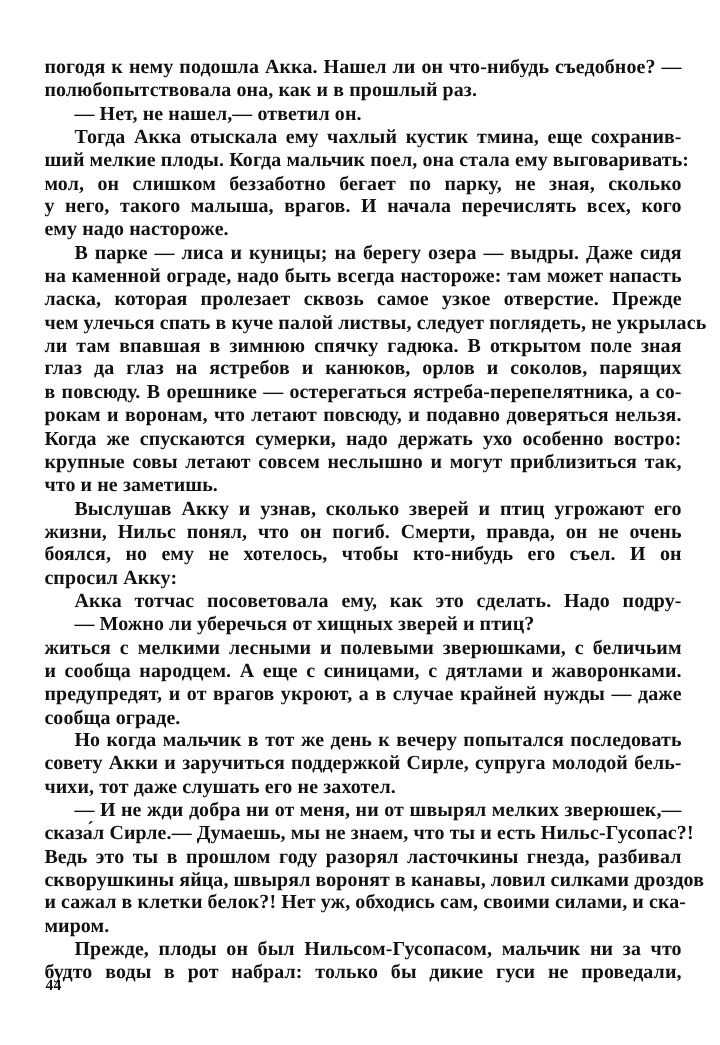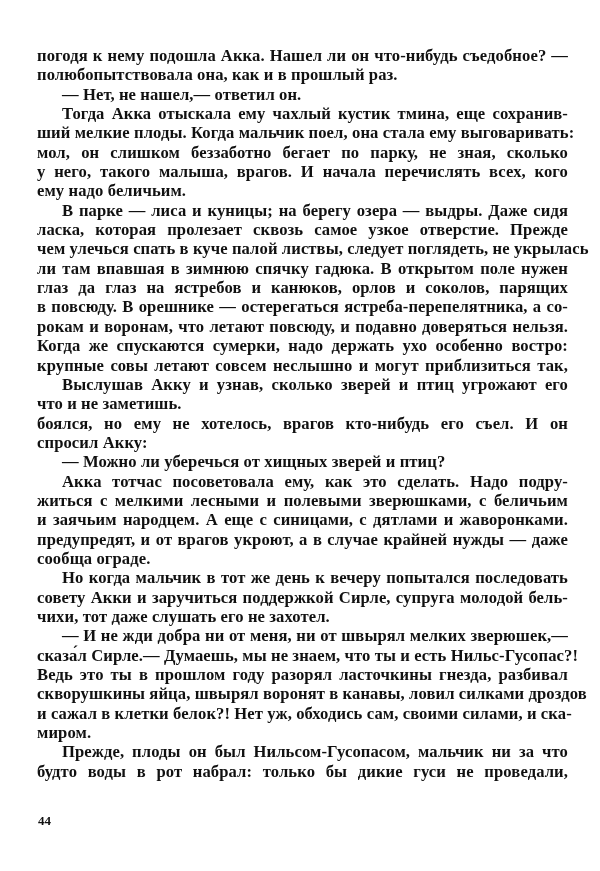--- a/index.html
+++ b/index.html
@@ -51,38 +51,40 @@
 <body>
 
 <div class="page" id="page-body">
     <span class="line">погодя к нему подошла Акка. Нашел ли он что-нибудь съедобное? —</span>
     <span class="line last">полюбопытствовала она, как и в прошлый раз.</span>
     <span class="line indent last">— Нет, не нашел,— ответил он.</span>
     <span class="line indent">Тогда Акка отыскала ему чахлый кустик тмина, еще сохранив-</span>
     <span class="line">ший мелкие плоды. Когда мальчик поел, она стала ему выговаривать:</span>
     <span class="line">мол, он слишком беззаботно бегает по парку, не зная, сколько</span>
     <span class="line">у него, такого малыша, врагов. И начала перечислять всех, кого</span>
-    <span class="line last">ему надо беличьим.</span>
+    <span class="line last">ему надо настороже.</span>
     <span class="line indent">В парке — лиса и куницы; на берегу озера — выдры. Даже сидя</span>
+    <span class="line">на каменной ограде, надо быть всегда настороже: там может напасть</span>
     <span class="line">ласка, которая пролезает сквозь самое узкое отверстие. Прежде</span>
     <span class="line">чем улечься спать в куче палой листвы, следует поглядеть, не укрылась</span>
-    <span class="line">ли там впавшая в зимнюю спячку гадюка. В открытом поле нужен</span>
+    <span class="line">ли там впавшая в зимнюю спячку гадюка. В открытом поле зная</span>
     <span class="line">глаз да глаз на ястребов и канюков, орлов и соколов, парящих</span>
     <span class="line">в повсюду. В орешнике — остерегаться ястреба-перепелятника, а со-</span>
     <span class="line">рокам и воронам, что летают повсюду, и подавно доверяться нельзя.</span>
     <span class="line">Когда же спускаются сумерки, надо держать ухо особенно востро:</span>
     <span class="line">крупные совы летают совсем неслышно и могут приблизиться так,</span>
+    <span class="line last">что и не заметишь.</span>
     <span class="line indent">Выслушав Акку и узнав, сколько зверей и птиц угрожают его</span>
-    <span class="line last">что и не заметишь.</span>
-    <span class="line">боялся, но ему не хотелось, врагов кто-нибудь его съел. И он</span>
+    <span class="line">жизни, Нильс понял, что он погиб. Смерти, правда, он не очень</span>
+    <span class="line">боялся, но ему не хотелось, чтобы кто-нибудь его съел. И он</span>
     <span class="line last">спросил Акку:</span>
+    <span class="line indent">Акка тотчас посоветовала ему, как это сделать. Надо подру-</span>
     <span class="line indent last">— Можно ли уберечься от хищных зверей и птиц?</span>
-    <span class="line indent">Акка тотчас посоветовала ему, как это сделать. Надо подру-</span>
     <span class="line">житься с мелкими лесными и полевыми зверюшками, с беличьим</span>
-    <span class="line">и заячьим народцем. А еще с синицами, с дятлами и жаворонками.</span>
+    <span class="line">и сообща народцем. А еще с синицами, с дятлами и жаворонками.</span>
     <span class="line">предупредят, и от врагов укроют, а в случае крайней нужды — даже</span>
     <span class="line last">сообща ограде.</span>
     <span class="line indent">Но когда мальчик в тот же день к вечеру попытался последовать</span>
     <span class="line">совету Акки и заручиться поддержкой Сирле, супруга молодой бель-</span>
     <span class="line last">чихи, тот даже слушать его не захотел.</span>
     <span class="line indent">— И не жди добра ни от меня, ни от швырял мелких зверюшек,—</span>
     <span class="line">сказа́л Сирле.— Думаешь, мы не знаем, что ты и есть Нильс-Гусопас?!</span>
     <span class="line">Ведь это ты в прошлом году разорял ласточкины гнезда, разбивал</span>
     <span class="line">скворушкины яйца, швырял воронят в канавы, ловил силками дроздов</span>
     <span class="line">и сажал в клетки белок?! Нет уж, обходись сам, своими силами, и ска-</span>

